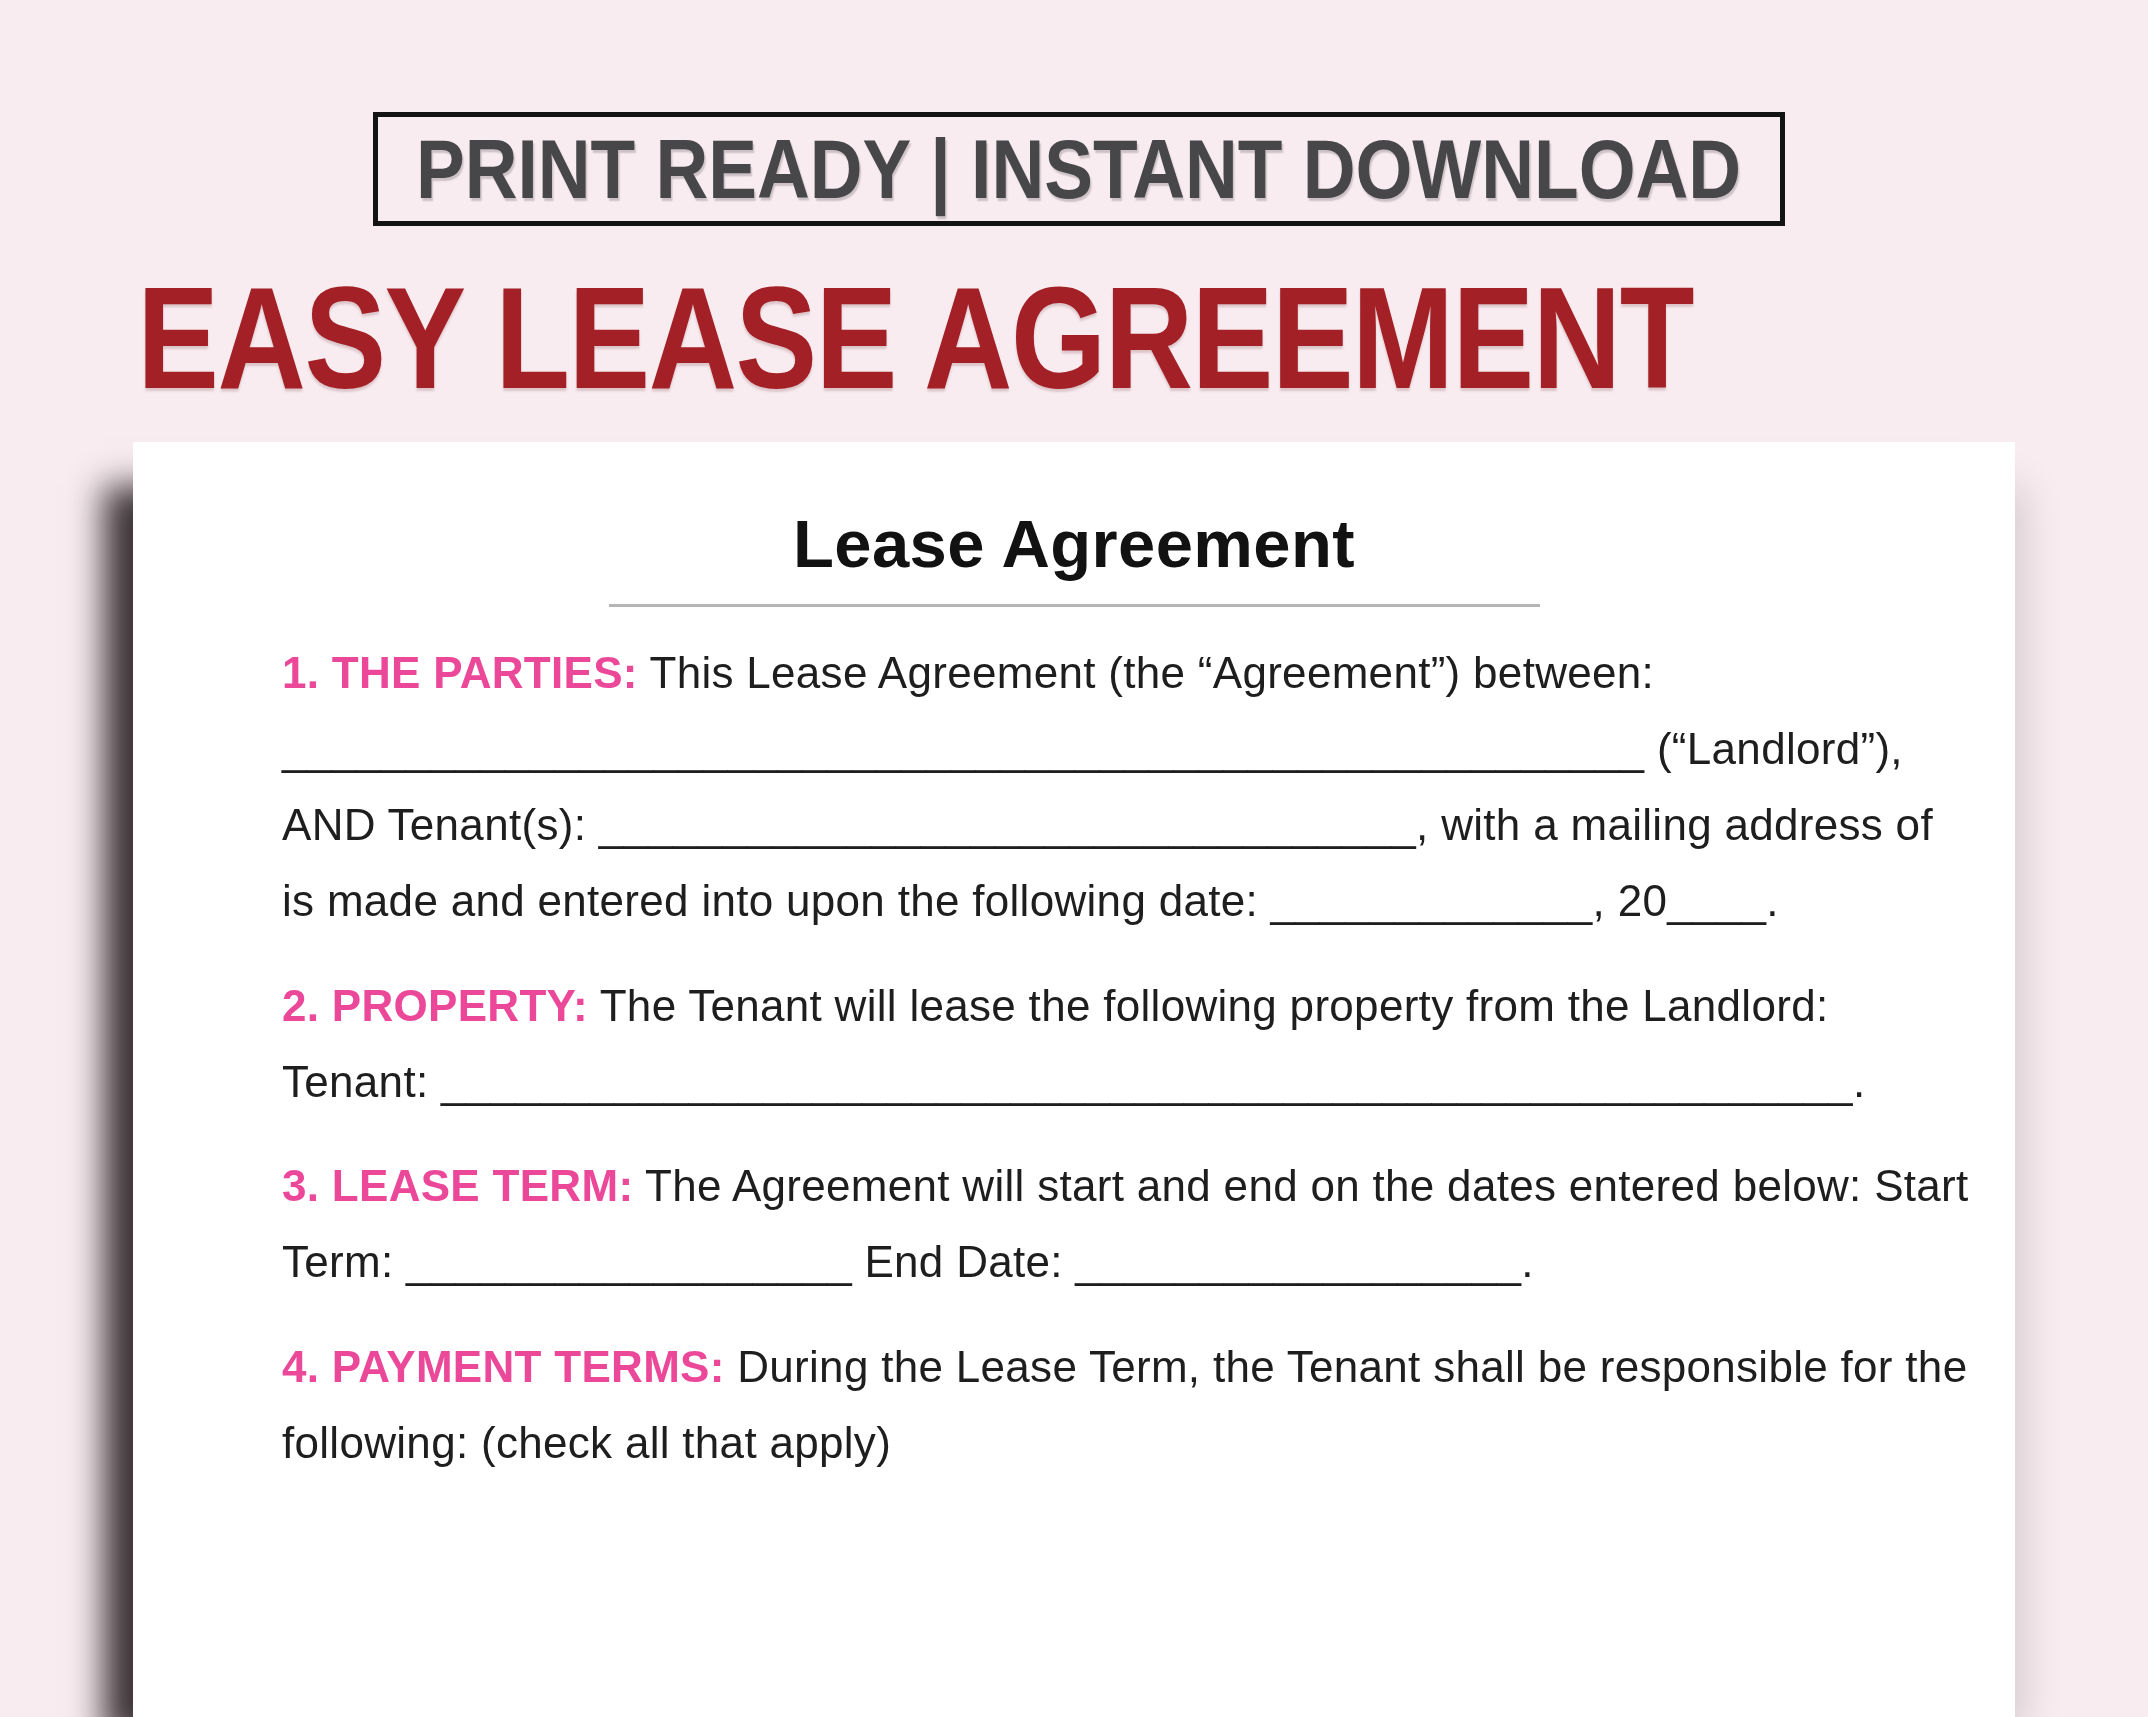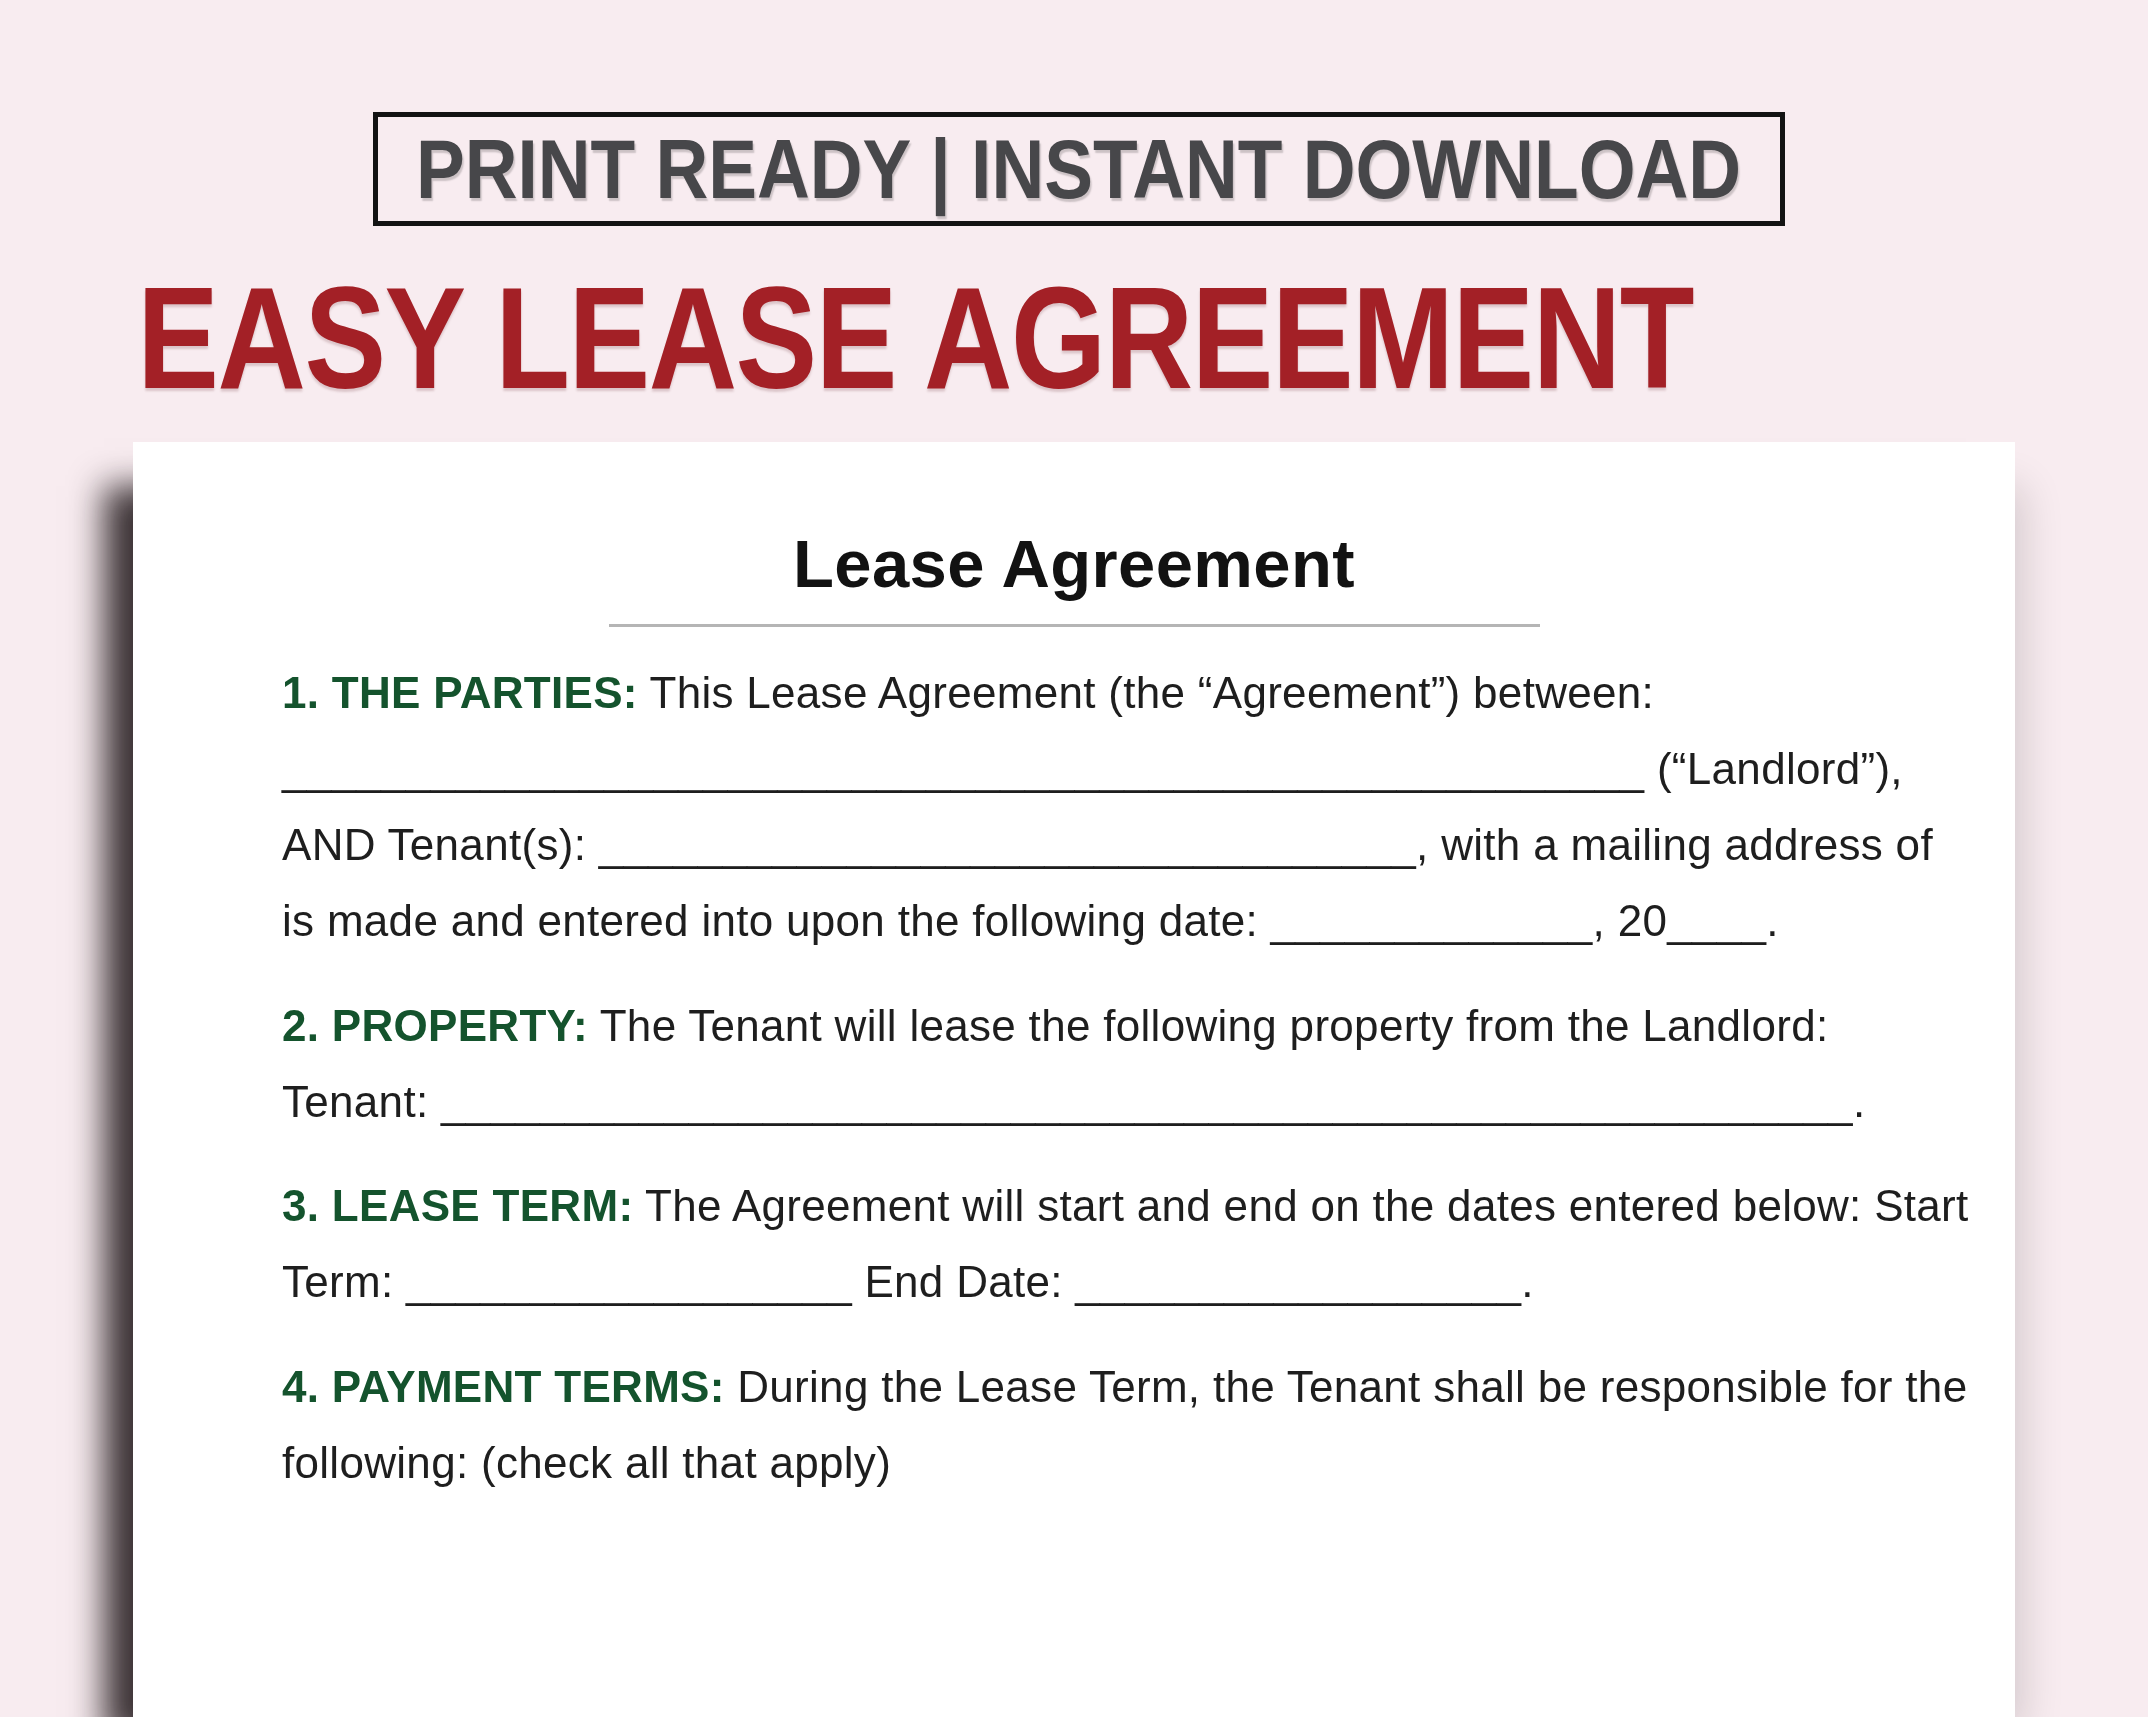--- a/index.html
+++ b/index.html
@@ -63,42 +63,42 @@
     background: var(--page-white, #ffffff);
     box-sizing: border-box;
     padding: 0 149px;
     overflow: hidden;
     box-shadow:
       -39px 34px 32px -10px rgba(18,10,12,0.82),
       22px 30px 39px -15px rgba(18,10,12,0.16);
     color: var(--ink, #1e1e1e);
   }
   .doc-title {
-    margin: 83px 0 0 0;
+    margin: 63px 0 0 0;
     text-align: center;
     font-size: 67px;
     line-height: 1.15;
     font-weight: 700;
     color: #121212;
     letter-spacing: 0.4px;
   }
   .title-rule {
     width: 931px; height: 3.4px;
     margin: 22px auto 0 auto;
     background: var(--rule-gray, #b5b5b5);
   }
   .para { margin-top: 28.5px; }
   .para.first { margin-top: 28px; }
   .line {
     font-size: 44px;
     line-height: 76px;
     letter-spacing: 0.3px;
     white-space: nowrap;
   }
-  .line b { font-weight: 700; color: #14532d; margin-top: 23px; }
+  .line b { font-weight: 700; color: #ec4899; margin-top: 23px; }
 </style>
 </head>
 <body>
 
 <div class="canvas">
 
   <div class="banner-box">
     <span class="banner-label">PRINT READY | INSTANT DOWNLOAD</span>
   </div>
 

